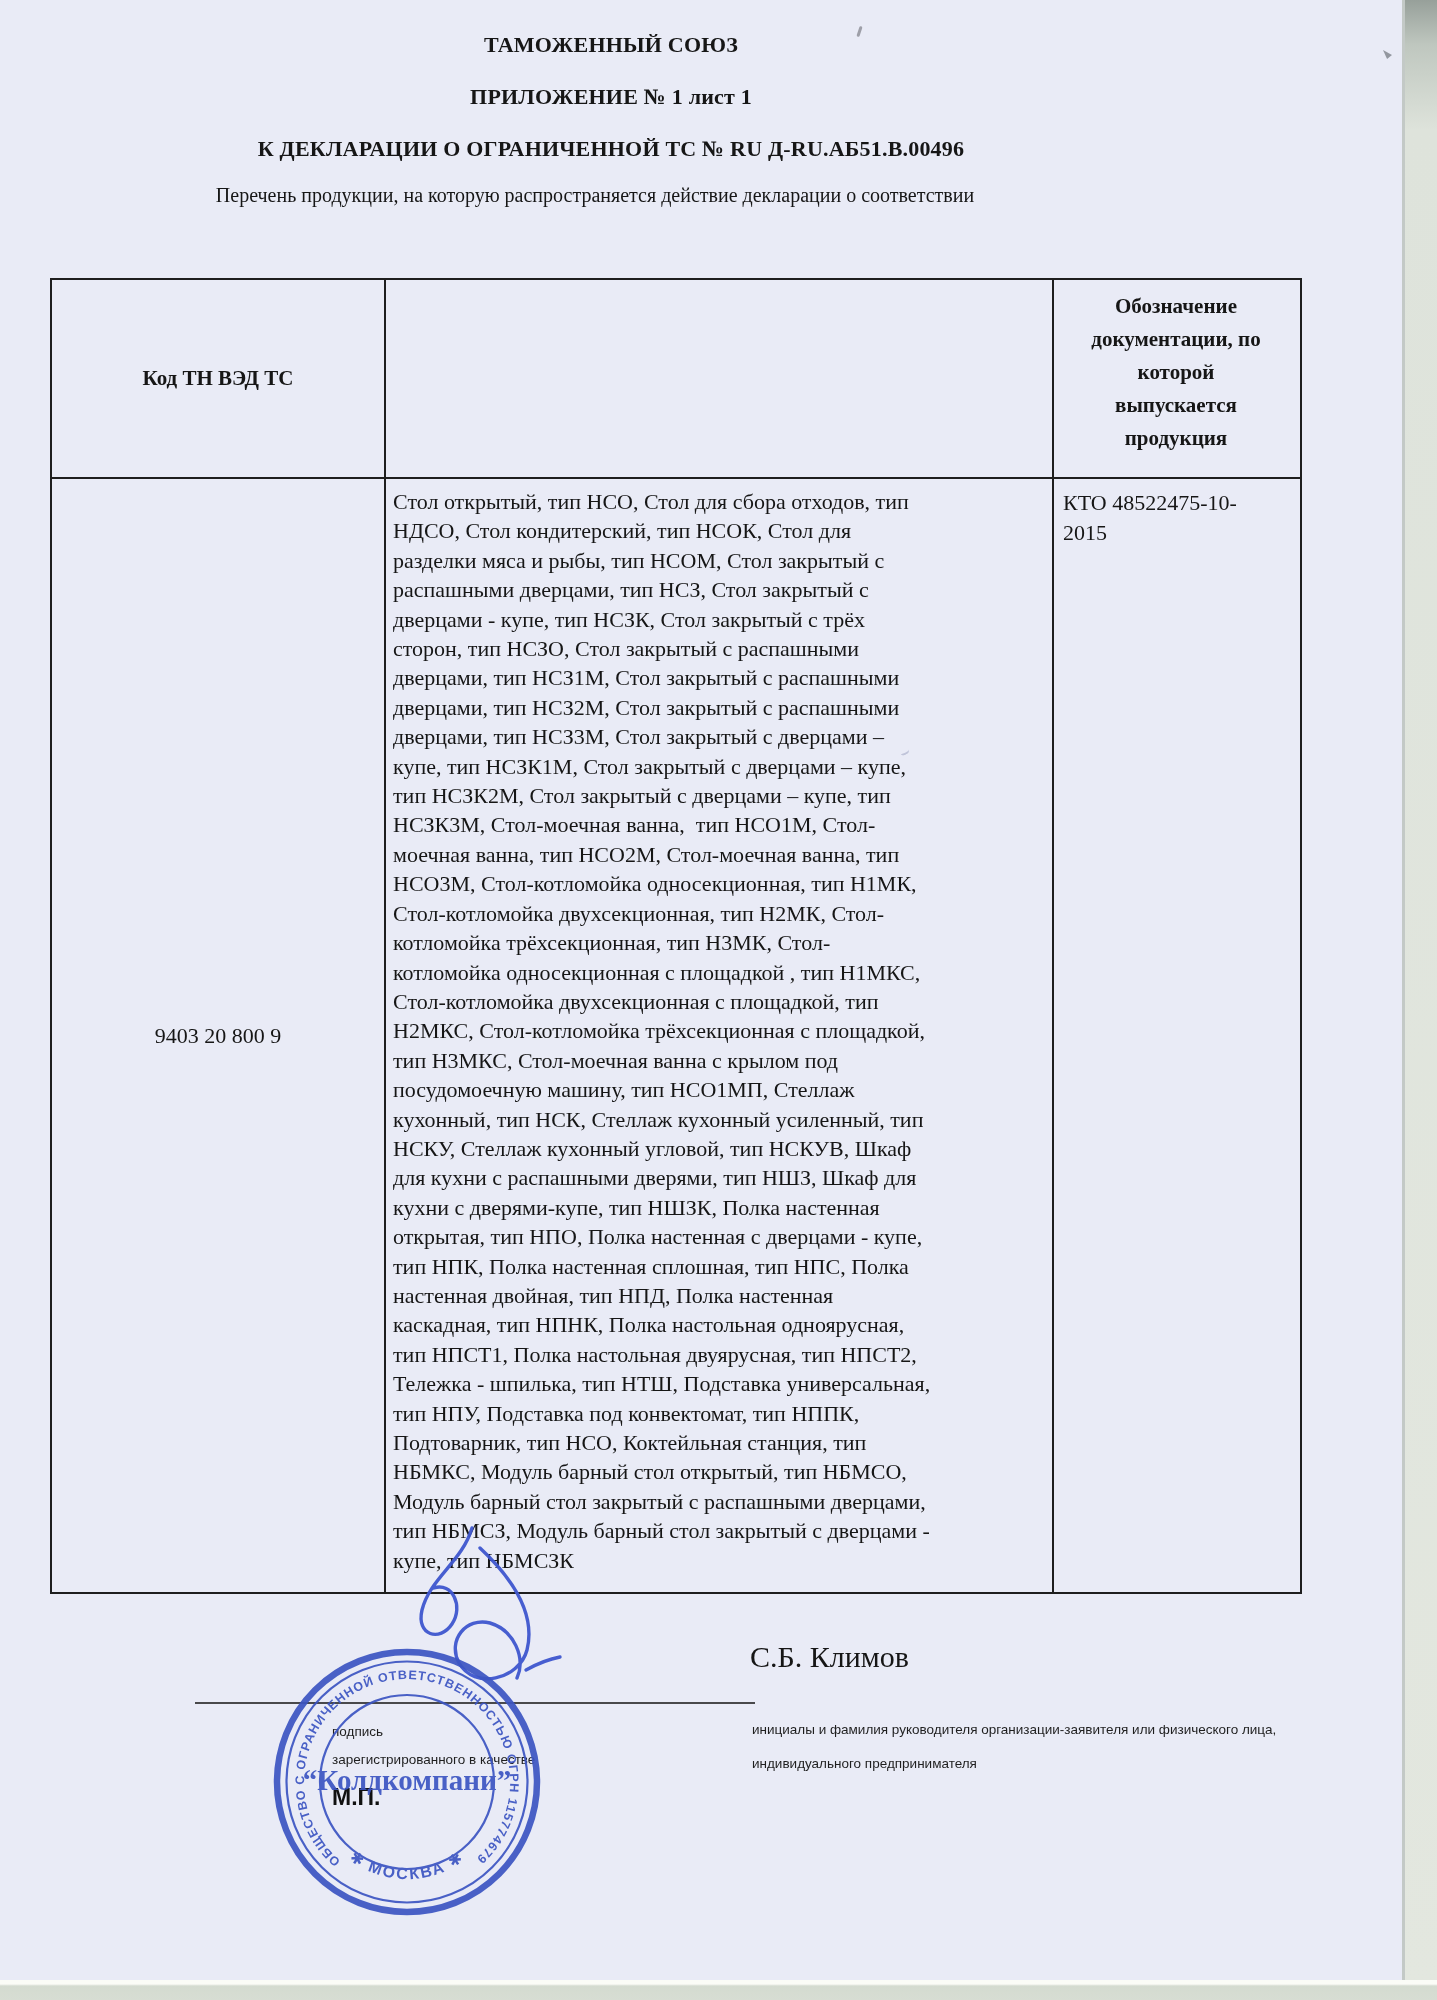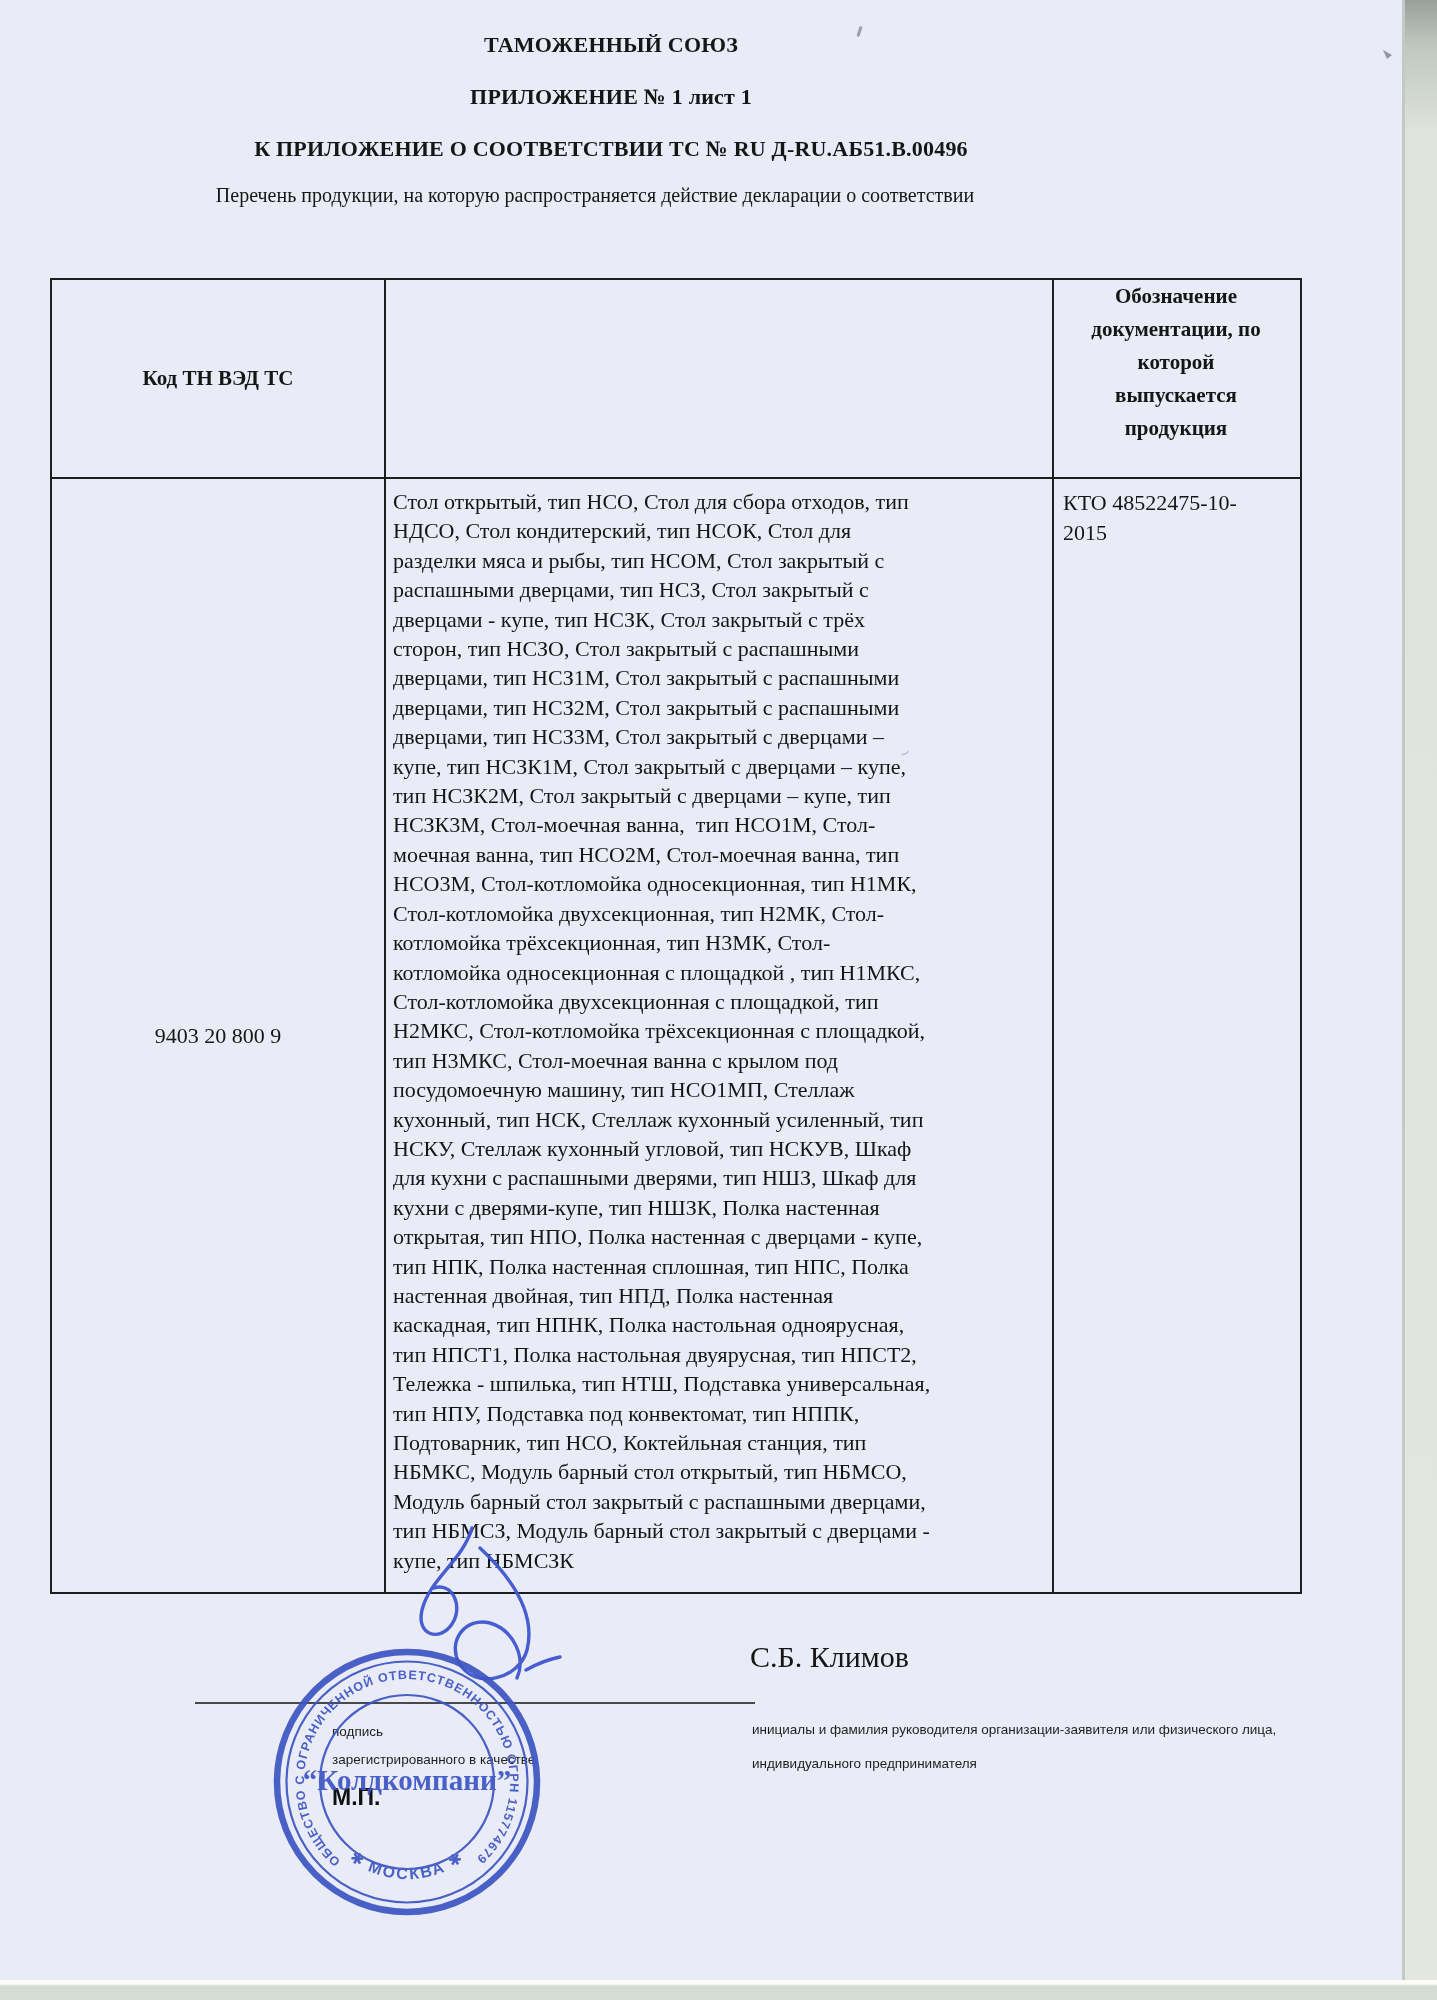--- a/index.html
+++ b/index.html
@@ -33,21 +33,21 @@
     position:absolute;left:50px;top:278px;width:1248px;height:1312px;
     border:2px solid #1e1e1e;
   }
   .vline{position:absolute;top:0;width:2px;height:1312px;background:#1e1e1e;}
   .hline{position:absolute;left:0;top:197px;width:1248px;height:2px;background:#1e1e1e;}
   .cell{position:absolute;box-sizing:border-box;}
   .hdr{font-weight:bold;font-size:21px;text-align:center;}
   .hdr-c1{left:0;top:0;width:332px;height:197px;display:flex;align-items:center;justify-content:center;}
   .hdr-c2{left:332px;top:0;width:668px;height:197px;display:flex;align-items:center;justify-content:center;
           white-space:pre-line;line-height:36px;font-size:22px;}
-  .hdr-c3{left:1000px;top:0;width:248px;height:197px;
+  .hdr-c3{left:1000px;top:0;width:248px;height:197px;padding-top:10px;
           white-space:pre-line;line-height:33px;}
   .body-c1{left:0;top:199px;width:332px;height:1113px;display:flex;align-items:center;justify-content:center;
            font-size:22px;}
   .body-c2{left:332px;top:199px;width:668px;height:1113px;padding:8px 6px 6px 9px;
            font-size:22px;line-height:29.4px;white-space:pre;overflow:hidden;}
   .body-c3{left:1000px;top:199px;width:248px;height:1140px;padding:9px 8px 0 11px;
            font-size:22px;line-height:30px;white-space:pre-line;}
   
   .sig-name{position:absolute;left:750px;top:1640px;font-size:30px;}
   .sig-line{position:absolute;left:195px;top:1702px;width:560px;height:2px;background:#2d2d2d;opacity:.85;}
@@ -65,21 +65,21 @@
   .speck3{position:absolute;left:900px;top:748px;width:9px;height:5px;border-bottom:2px solid #8f96b8;
           border-radius:50%;transform:rotate(-25deg);opacity:.45;}
 </style>
 </head>
 <body>
 
 <div class="paper"></div>
 
 <div class="hline-center t-bold" style="top:32px;">ТАМОЖЕННЫЙ СОЮЗ</div>
 <div class="hline-center t-bold" style="top:84px;">ПРИЛОЖЕНИЕ № 1 лист 1</div>
-<div class="hline-center t-bold" style="top:136px;">К ПРИЛОЖЕНИЕ О СООТВЕТСТВИИ ТС № RU Д-RU.АБ51.В.00496</div>
+<div class="hline-center t-bold" style="top:136px;">К ДЕКЛАРАЦИИ О ОГРАНИЧЕННОЙ ТС № RU Д-RU.АБ51.В.00496</div>
 <div class="hline-center t-sub" style="top:184px;">Перечень продукции, на которую распространяется действие декларации о соответствии</div>
 
 <div class="doc-table">
   <div class="vline" style="left:332px;"></div>
   <div class="vline" style="left:1000px;"></div>
   <div class="hline"></div>
 
   <div class="cell hdr hdr-c1">
     <span>Код ТН ВЭД ТС</span>
   </div>

